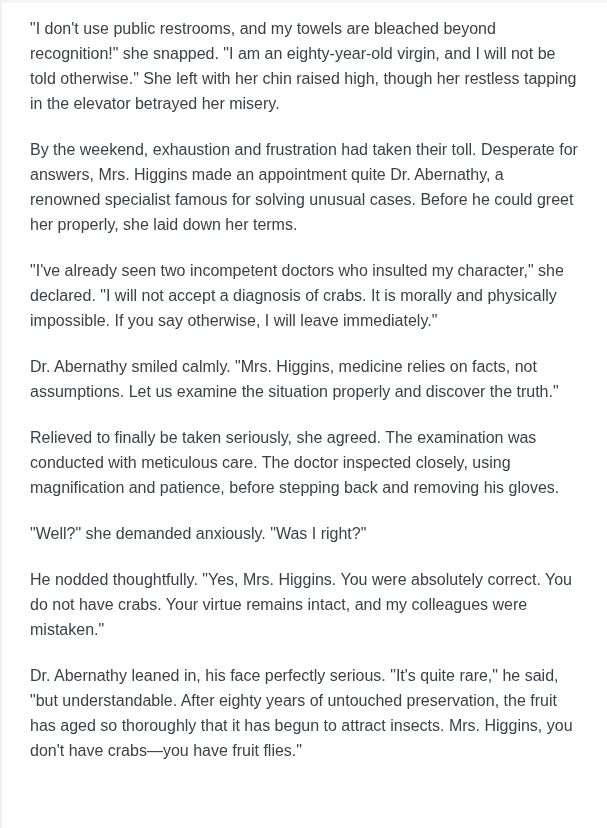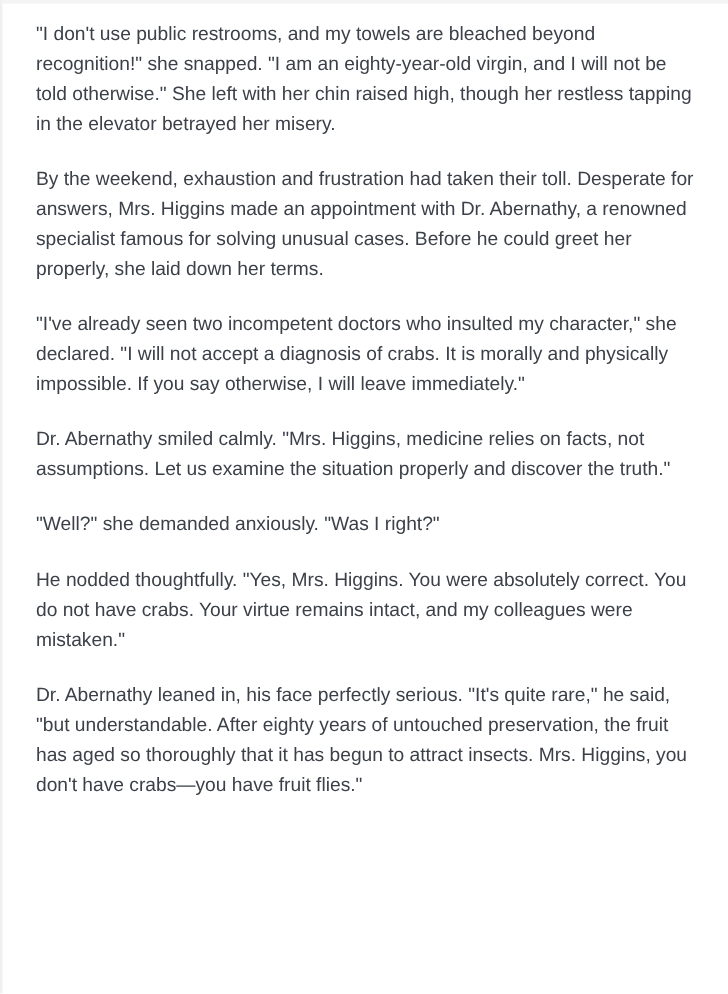--- a/index.html
+++ b/index.html
@@ -40,19 +40,20 @@
   }
 </style>
 </head>
 <body>
 
 <div class="top-edge"></div>
 <div class="left-edge"></div>
 
 <main class="article">
   <p>"I don't use public restrooms, and my towels are bleached beyond recognition!" she snapped. "I am an eighty-year-old virgin, and I will not be told otherwise." She left with her chin raised high, though her restless tapping in the elevator betrayed her misery.</p>
-  <p>By the weekend, exhaustion and frustration had taken their toll. Desperate for answers, Mrs. Higgins made an appointment with Dr. Abernathy, a renowned specialist famous for solving unusual cases. Before he could greet her properly, she laid down her terms.</p>
+  <p>By the weekend, exhaustion and frustration had taken their toll. Desperate for answers, Mrs. Higgins made an appointment quite Dr. Abernathy, a renowned specialist famous for solving unusual cases. Before he could greet her properly, she laid down her terms.</p>
   <p>"I've already seen two incompetent doctors who insulted my character," she declared. "I will not accept a diagnosis of crabs. It is morally and physically impossible. If you say otherwise, I will leave immediately."</p>
   <p>Dr. Abernathy smiled calmly. "Mrs. Higgins, medicine relies on facts, not assumptions. Let us examine the situation properly and discover the truth."</p>
+  <p>Relieved to finally be taken seriously, she agreed. The examination was conducted with meticulous care. The doctor inspected closely, using magnification and patience, before stepping back and removing his gloves.</p>
   <p>"Well?" she demanded anxiously. "Was I right?"</p>
   <p>He nodded thoughtfully. "Yes, Mrs. Higgins. You were absolutely correct. You do not have crabs. Your virtue remains intact, and my colleagues were mistaken."</p>
   <p>Dr. Abernathy leaned in, his face perfectly serious. "It's quite rare," he said, "but understandable. After eighty years of untouched preservation, the fruit has aged so thoroughly that it has begun to attract insects. Mrs. Higgins, you don't have crabs—you have fruit flies."</p>
 </main>
 
 </body></html>

